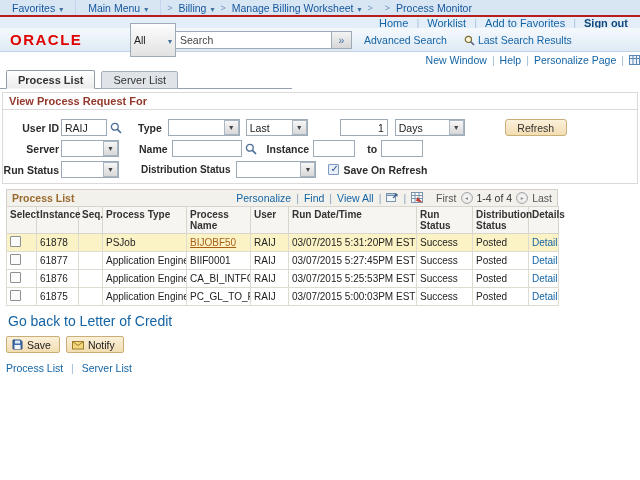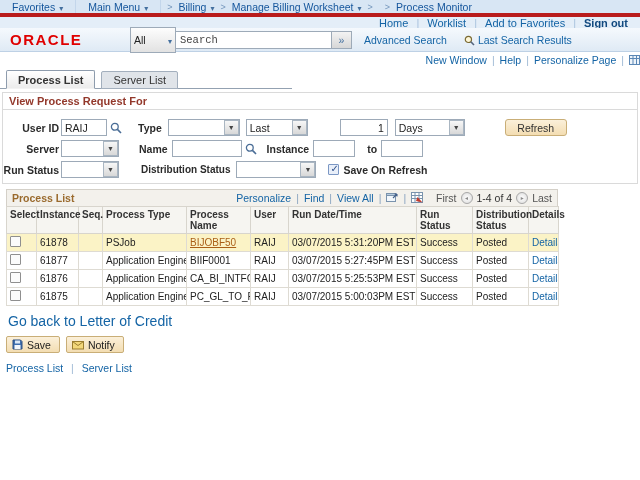--- a/index.html
+++ b/index.html
@@ -4,45 +4,45 @@
 <style>
   * { margin:0; padding:0; box-sizing:border-box; }
   html,body { width:640px; height:480px; }
   body {
     font-family:"Liberation Sans","DejaVu Sans",sans-serif;
     font-size:11px; background:#fff; color:#222; overflow:hidden;
   }
   .lnk { color:#1464a5; cursor:pointer; text-decoration:none; white-space:nowrap; }
 
   
-  .crumbbar { height:17px; background:#d8e6f4; border-bottom:4px solid #b91c1c;
+  .crumbbar { height:17px; background:#d8e6f4; border-bottom:2px solid #b91c1c;
     display:flex; align-items:center; color:#15569c; font-size:10.5px; }
   .crumb-seg { display:flex; align-items:center; gap:4px; padding:0 12px; height:100%;
     border-right:1px solid #c3d6eb; cursor:pointer; }
   .caret::before { content:"▾"; font-size:8px; color:#44709f; }
   .crumb-sep { margin:0 6px; color:#7395bb; font-size:9px; }
   .crumb-sep::before { content:">"; }
   .crumb-item { display:flex; align-items:center; gap:4px; cursor:pointer; white-space:nowrap; }
 
   
   .utilbar { height:11px; background:#e4eef8; display:flex; justify-content:flex-end;
     align-items:center; padding-right:12px; font-size:11px; }
   .vsep { margin:0 8px; color:#a9c2dd; }
   .vsep::before { content:"|"; }
   .signout { font-weight:bold; color:#11497f; }
 
   
   .brandbar { height:24px; background:linear-gradient(#f5f9fd,#dfeaf5);
     border-bottom:1px solid #bed1e5; display:flex; align-items:center; position:relative; }
   .logo { color:#e00000; font-weight:bold; font-size:15px; letter-spacing:1.5px; margin-left:10px; }
   .searchwrap { position:absolute; left:130px; top:3px; display:flex; align-items:center; height:18px; font-size:10.5px; }
-  .scope { display:flex; align-items:center; justify-content:space-between; width:46px; height:26px;
+  .scope { display:flex; align-items:center; justify-content:space-between; width:46px; height:34px;
     background:linear-gradient(#fdfdfd,#e2e2e2); border:1px solid #9daab8; padding:0 3px; cursor:pointer; }
   .searchinput { width:156px; height:18px; border:1px solid #9daab8; border-left:none; padding:0 4px;
-    font-size:10.5px; color:#333; font-family:Liberation Mono, monospace; }
+    font-size:10.5px; color:#333; font-family:Liberation Sans, sans-serif; }
   .searchinput::placeholder { color:#444; opacity:1; }
   .gobtn { width:20px; height:18px; background:linear-gradient(#f3f3f3,#d7d7d7); border:1px solid #9daab8;
     border-left:none; color:#44709f; display:flex; align-items:center; justify-content:center; cursor:pointer; }
   .gobtn::before { content:"»"; }
   .adv { margin-left:12px; }
   .lsr { margin-left:14px; display:flex; align-items:center; gap:3px; }
 
   
   .pagelinks { height:14px; display:flex; justify-content:flex-end; align-items:center;
     padding-right:0; font-size:10.5px; margin-top:1px; }

